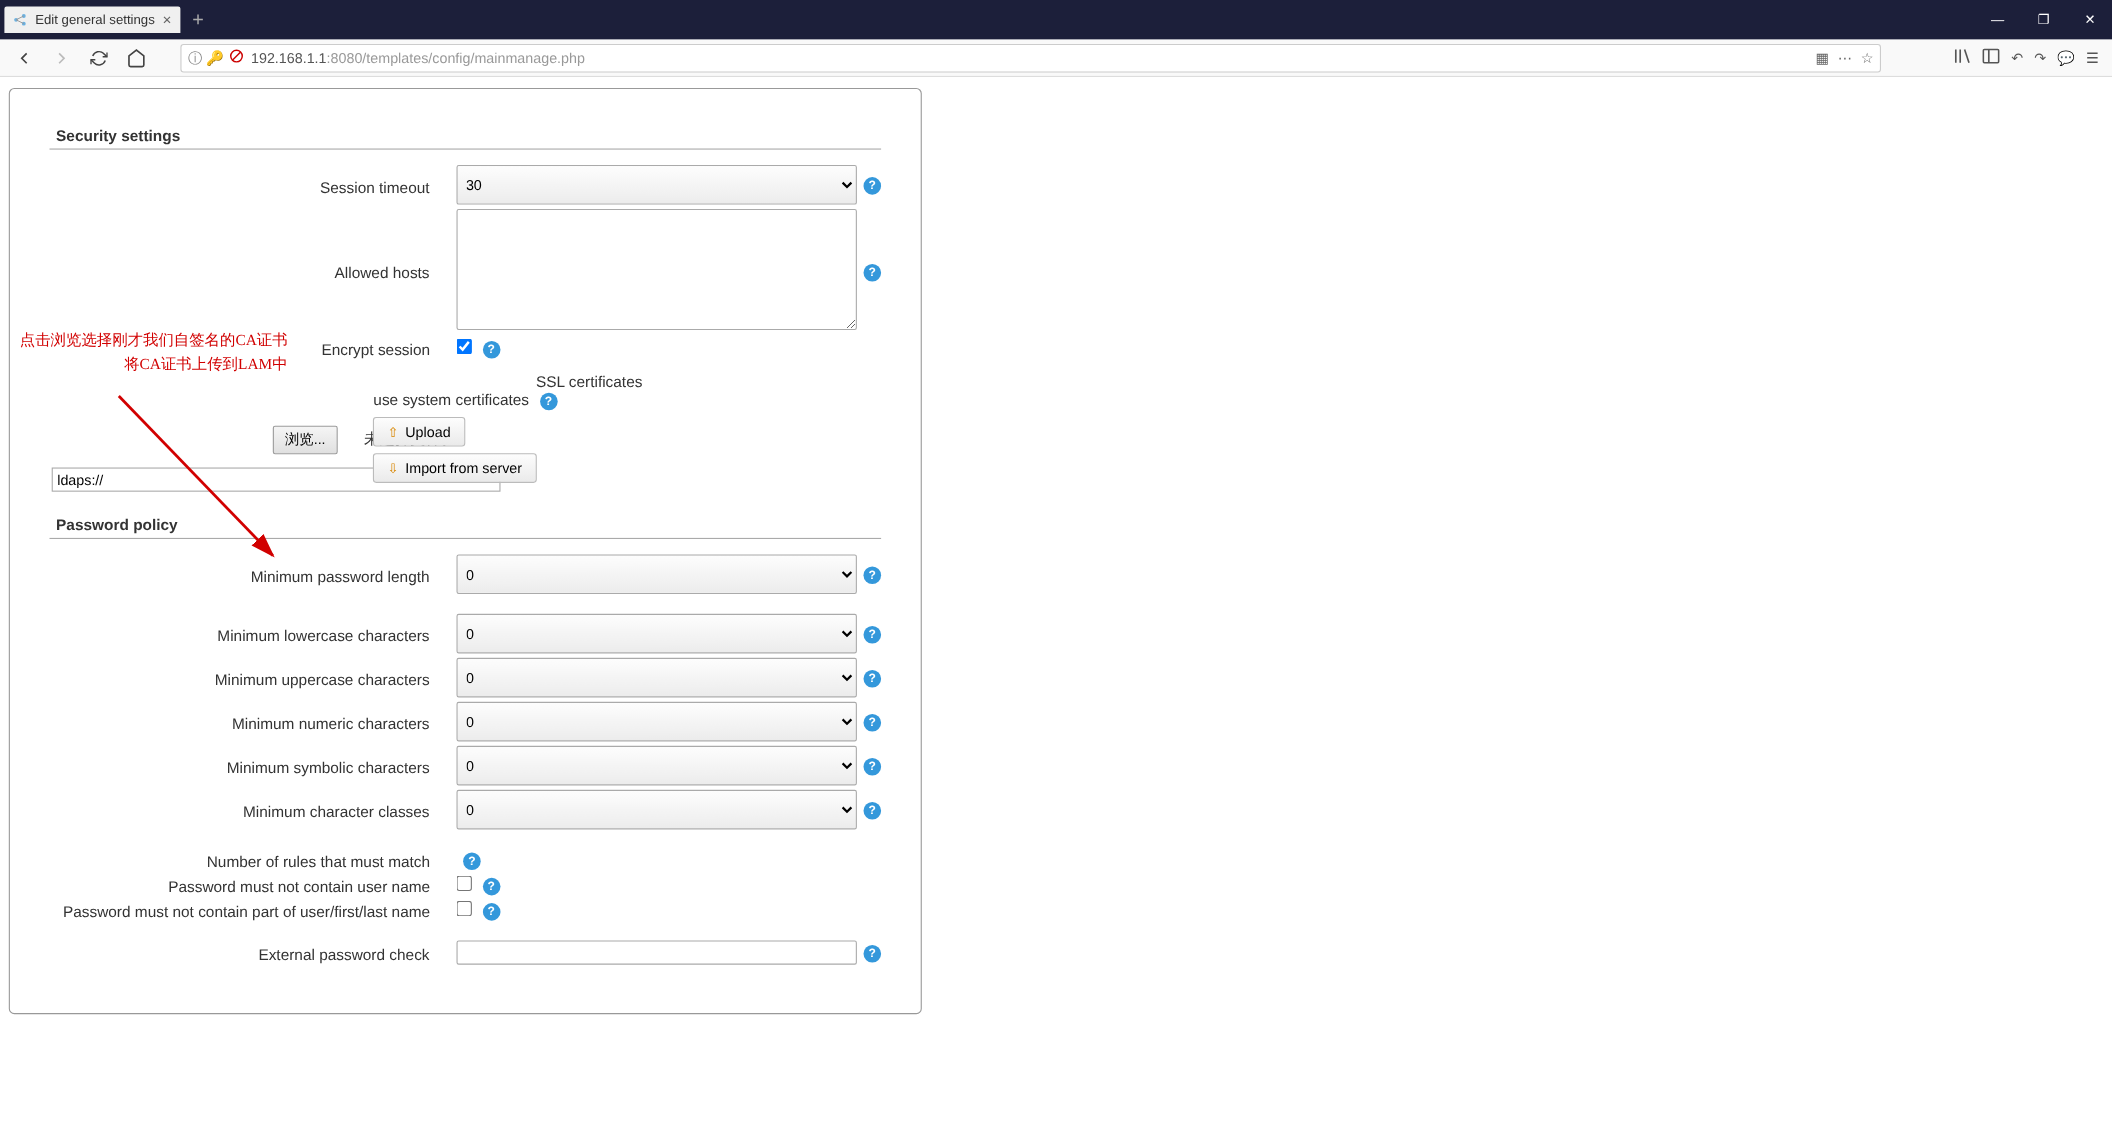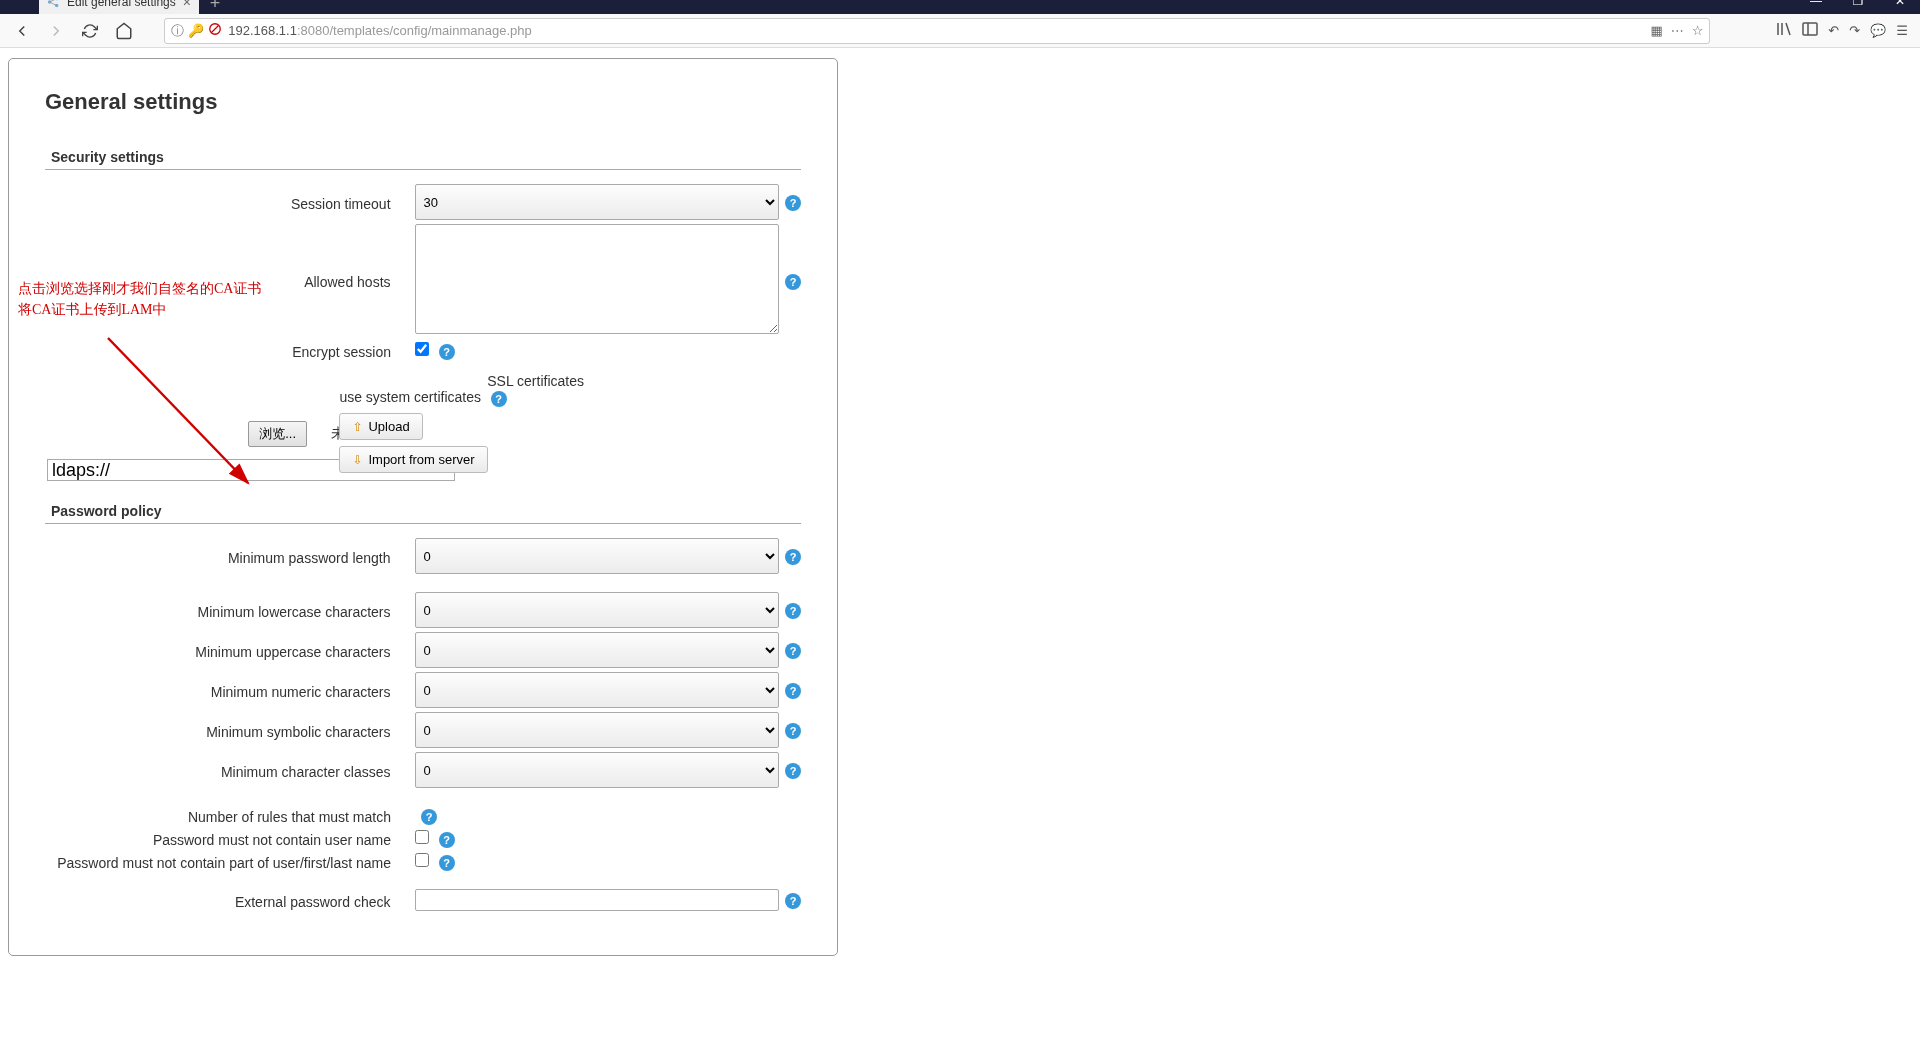--- a/index.html
+++ b/index.html
@@ -1,19 +1,19 @@
 <!DOCTYPE html>
 <html><head>
   <meta charset="utf-8">
   <style>
     * { box-sizing: border-box; margin: 0; padding: 0; }
     body { font-family: Arial, sans-serif; font-size: 13px; background: #fff; color: #333; }
     
     
-    .browser-chrome { background: #1c1f3a; height: 14px; display: flex; align-items: flex-end; padding-left: 35px; }
+    .browser-chrome { background: #1c1f3a; height: 36px; display: flex; align-items: center; }
     .tab { background: #f0f0f0; height: 24px; display: flex; align-items: center; padding: 0 8px; margin-left: 4px; border-radius: 2px 2px 0 0; font-size: 12px; min-width: 160px; }
     .tab-icon { width: 14px; height: 14px; margin-right: 6px; display: inline-flex; }
     .tab-close { margin-left: auto; cursor: pointer; font-size: 14px; color: #666; }
     .new-tab-btn { color: #aaa; font-size: 18px; margin-left: 6px; cursor: pointer; width: 20px; text-align: center; }
     .window-controls { margin-left: auto; display: flex; gap: 2px; }
     .window-btn { width: 40px; height: 26px; display: flex; align-items: center; justify-content: center; color: #fff; cursor: pointer; font-size: 12px; }
     
     .toolbar { background: #f9f9f9; height: 34px; display: flex; align-items: center; padding: 0 8px; border-bottom: 1px solid #ddd; gap: 6px; }
     .nav-btn { width: 28px; height: 28px; display:flex; align-items:center; justify-content:center; cursor:pointer; color:#555; border-radius:3px; }
     .nav-btn.disabled{ color:#bbb; cursor:default;}
@@ -47,25 +47,25 @@
     input[type=checkbox]{ width:14px; height:14px;}
     
     .ssl-text{ font-size:14px; display:inline-block;}
     .btn{ display:inline-flex; align-items:center; gap:6px; background:linear-gradient(#fdfdfd,#eaeaea); border:1px solid #bbb; border-radius:3px; padding:5px 12px; font-size:13px; cursor:pointer; margin-top:6px;}
     .btn-icon-up{color:#d88600; font-size:12px;}
     .btn-icon-down{color:#d88600; font-size:12px;}
     
     .file-btn{ background:linear-gradient(#f5f5f5,#e0e0e0); border:1px solid #999; padding:3px 10px; font-size:13px; cursor:pointer; border-radius:2px;}
     .file-label{ font-size:14px; margin-left:20px;}
     .file-row{ display:flex; align-items:center; gap:4px; width:370px; justify-content:flex-end; padding-left:150px;}
-    .ldaps-input{ width:408px; height:22px; border:1px solid #aaa; padding:0 4px; font-size:18px; margin-top:8px; margin-left:2px;}
+    .ldaps-input{ width:408px; height:22px; border:1px solid #aaa; padding:0 4px; font-size:13px; margin-top:8px; margin-left:2px;}
     
     
     .annotation{ position:absolute; left:18px; top:230px; pointer-events:none;}
-    .ann-text{ color:#d10000; font-size:14px; line-height:1.5; font-family: "SimSun","Microsoft YaHei",serif;}
+    .ann-text{ color:#d10000; font-size:14px; line-height:1.5; font-family: "SimSun","Microsoft YaHei",serif; text-align: right;}
     .ann-arrow{ position:absolute; top:50px; left:80px;}
     
     .spacer-row{height:14px;}
   </style>
 </head>
 <body>
 
 <div class="browser-chrome">
   <div class="tab">
     <span class="tab-icon">
@@ -144,21 +144,20 @@
     <span>↷</span>
     <span>💬</span>
     <span>☰</span>
   </div>
 </div>
 
 <div class="content-area">
 
 
   <div class="panel">
-    <h1>General settings</h1>
 
     <div class="section-head">Security settings</div>
 
     <div class="form-row">
       <div class="form-label">Session timeout</div>
       <div class="form-field"><select class="sel"><option>30</option></select></div>
       <span class="help-icon">?</span>
     </div>
 
     <div class="form-row">

